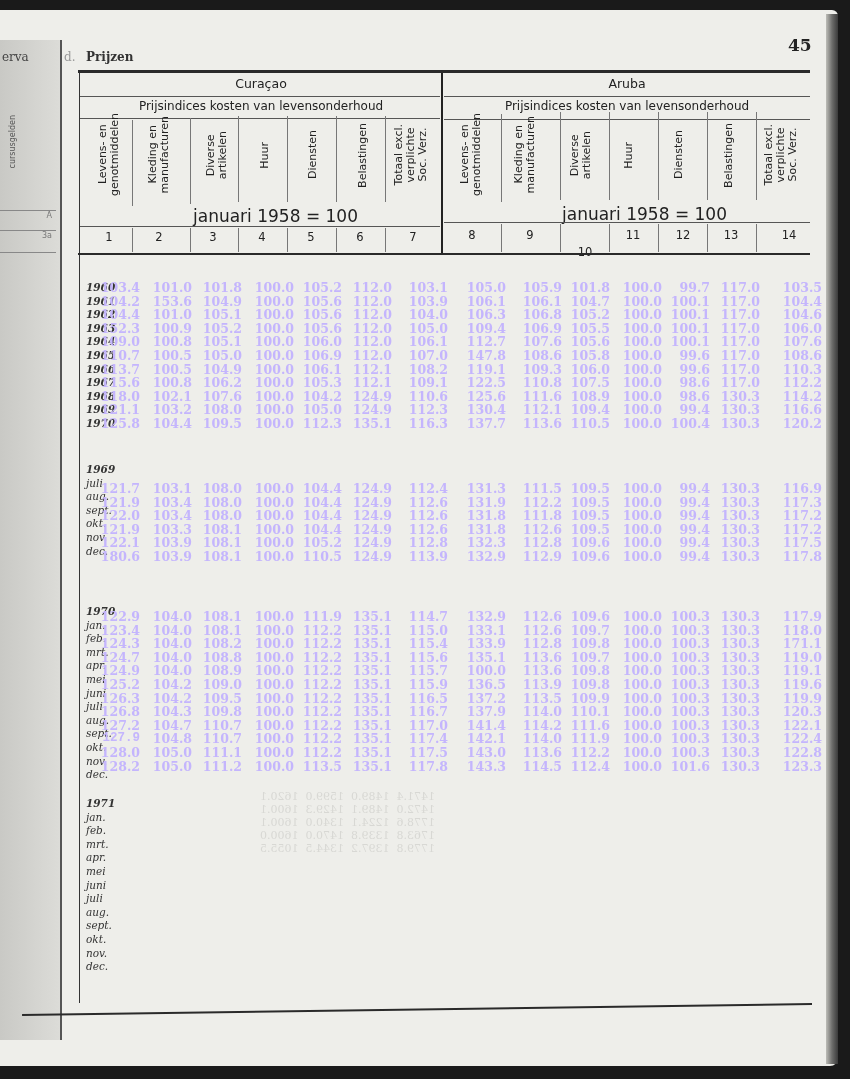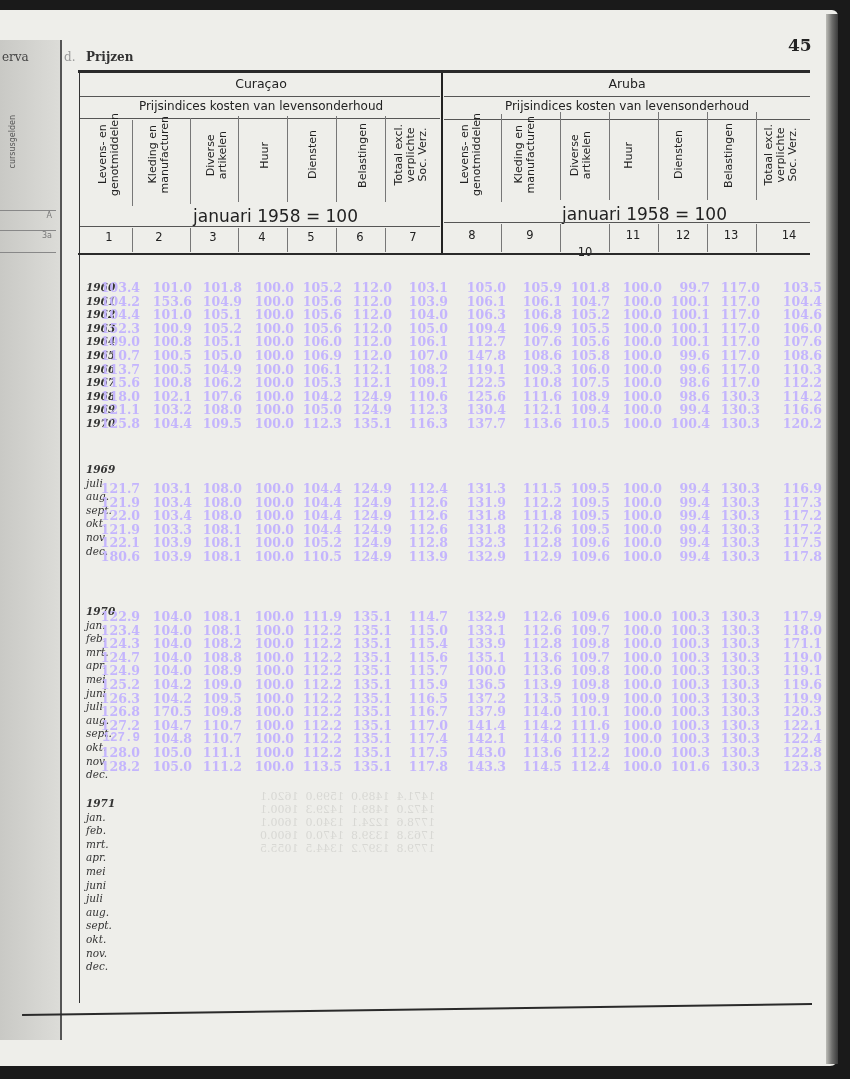--- a/index.html
+++ b/index.html
@@ -665,21 +665,21 @@
       <span class="c" style="width: 58px;">137.2</span>
       <span class="c" style="width: 56px;">113.5</span>
       <span class="c" style="width: 48px;">109.9</span>
       <span class="c" style="width: 52px;">100.0</span>
       <span class="c" style="width: 48px;">100.3</span>
       <span class="c" style="width: 50px;">130.3</span>
       <span class="c" style="width: 62px;">119.9</span>
     </div>
     <div class="row">
       <span class="c" style="width: 48px;">126.8</span>
-      <span class="c" style="width: 52px;">170.5</span>
+      <span class="c" style="width: 52px;">104.3</span>
       <span class="c" style="width: 50px;">109.8</span>
       <span class="c" style="width: 52px;">100.0</span>
       <span class="c" style="width: 48px;">112.2</span>
       <span class="c" style="width: 50px;">135.1</span>
       <span class="c" style="width: 56px;">116.7</span>
       <span class="c" style="width: 58px;">137.9</span>
       <span class="c" style="width: 56px;">114.0</span>
       <span class="c" style="width: 48px;">110.1</span>
       <span class="c" style="width: 52px;">100.0</span>
       <span class="c" style="width: 48px;">100.3</span>

